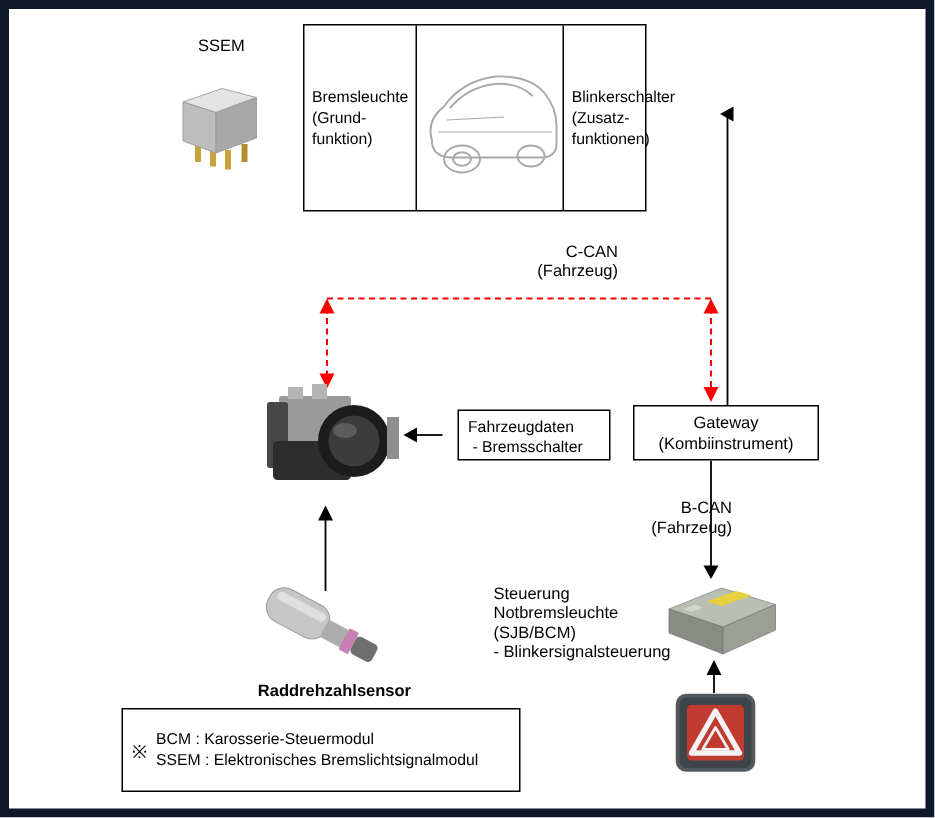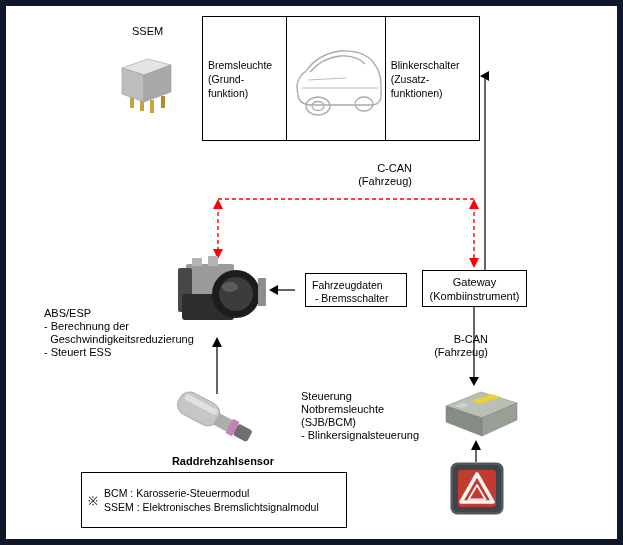--- a/index.html
+++ b/index.html
@@ -5,28 +5,28 @@
   * { margin:0; padding:0; box-sizing:border-box; }
   html,body { background:#fff; }
   body { font-family:"Liberation Sans", sans-serif; color:#000; }
   .canvas { position:relative; width:623px; height:545px; background:#fff; border:6px solid #0f172a; overflow:hidden; }
   .connector-layer { position:absolute; left:0; top:0; z-index:1; }
   .red-dash { stroke:#ff0000; stroke-width:1.4; stroke-dasharray:4 3; fill:none; }
   .blk { stroke:#000; stroke-width:1.2; fill:none; }
   .txt { position:absolute; font-size:11px; line-height:13px; white-space:pre-wrap; z-index:2; }
   .center { text-align:right; }
   .box { position:absolute; border:1px solid #000; background:#fff; z-index:2; }
-  .top-box { left:196px; top:10px; width:278px; height:125px; display:flex; }
+  .top-box { left:196px; top:10px; width:229px; height:125px; display:flex; }
   .top-cell { display:flex; align-items:center; padding:4px 5px; font-size:10.5px; line-height:14px; }
   .top-cell span { white-space:pre-wrap; }
   .cell-brake { width:85px; border-right:1px solid #000; }
   .cell-car { width:99px; border-right:1px solid #000; padding:0; align-items:center; justify-content:center; }
   .cell-turn { width:94px; }
   .vdata-box { left:299px; top:267px; width:102px; height:34px; font-size:10.5px; line-height:13px; padding:5px 6px; white-space:pre-wrap; }
-  .gateway-box { left:416px; top:264px; width:105px; height:37px; display:flex; align-items:center; justify-content:center; text-align:center; font-size:11px; line-height:14px; }
+  .gateway-box { left:416px; top:264px; width:124px; height:37px; display:flex; align-items:center; justify-content:center; text-align:center; font-size:11px; line-height:14px; }
   .gateway-box span { white-space:pre-wrap; }
   .note-box { left:75px; top:466px; width:266px; height:56px; display:flex; align-items:center; padding:4px 6px; }
   .note-marker { font-size:12px; margin-right:6px; }
   .note-lines { font-size:10.5px; line-height:14px; }
   .img { position:absolute; z-index:2; }
 </style>
 </head>
 <body>
 
 <div class="canvas">
@@ -108,40 +108,36 @@
   </svg>
 
   <div class="box vdata-box">Fahrzeugdaten
  - Bremsschalter</div>
 
   <div class="box gateway-box">
     <span>Gateway
 (Kombiinstrument)</span>
   </div>
 
-  <div class="txt" style="left:38px; top:301px;">ABS/ESP
-- Berechnung der
-  Geschwindigkeitsreduzierung
-- Steuert ESS</div>
 
   <div class="txt center" style="left:406px; top:327px; width:76px;">B-CAN
 (Fahrzeug)</div>
 
   <svg class="img" style="left:163px; top:384px;" width="92" height="62" viewBox="0 0 92 62">
     <g transform="rotate(28 46 31)">
       <rect x="4" y="16" width="44" height="24" rx="11" fill="#c6c6c6" stroke="#9c9c9c" stroke-width="0.7"></rect>
       <rect x="8" y="20" width="36" height="6" rx="3" fill="#e0e0e0"></rect>
       <rect x="46" y="22" width="16" height="13" fill="#adadad"></rect>
       <rect x="61" y="20.5" width="7" height="16" fill="#c77fb4"></rect>
       <rect x="68" y="22" width="16" height="13" rx="3" fill="#6f6f6f"></rect>
     </g>
   </svg>
   <div class="txt center" style="left:148px; top:449px; width:120px;font-weight:bold;">Raddrehzahlsensor</div>
 
-  <div class="txt" style="left:295px; top:384px;">Steuerung
+  <div class="txt" style="left:323px; top:384px;">Steuerung
 Notbremsleuchte
 (SJB/BCM)
 - Blinkersignalsteuerung</div>
 
   <svg class="img" style="left:435px; top:380px;" width="80" height="54" viewBox="0 0 80 54">
     <polygon points="5,20 40,6 76,17 41,32" fill="#b9bfb4" stroke="#8d938a" stroke-width="0.6"></polygon>
     <polygon points="5,20 41,32 41,50 5,36" fill="#878d84" stroke="#777777" stroke-width="0.5"></polygon>
     <polygon points="41,32 76,17 76,34 41,50" fill="#9aa095" stroke="#777777" stroke-width="0.5"></polygon>
     <polygon points="30,15 50,8 60,11 40,18" fill="#e7cf3e"></polygon>
     <polygon points="14,20 22,17 28,19 20,22" fill="#cfd5ca"></polygon>

